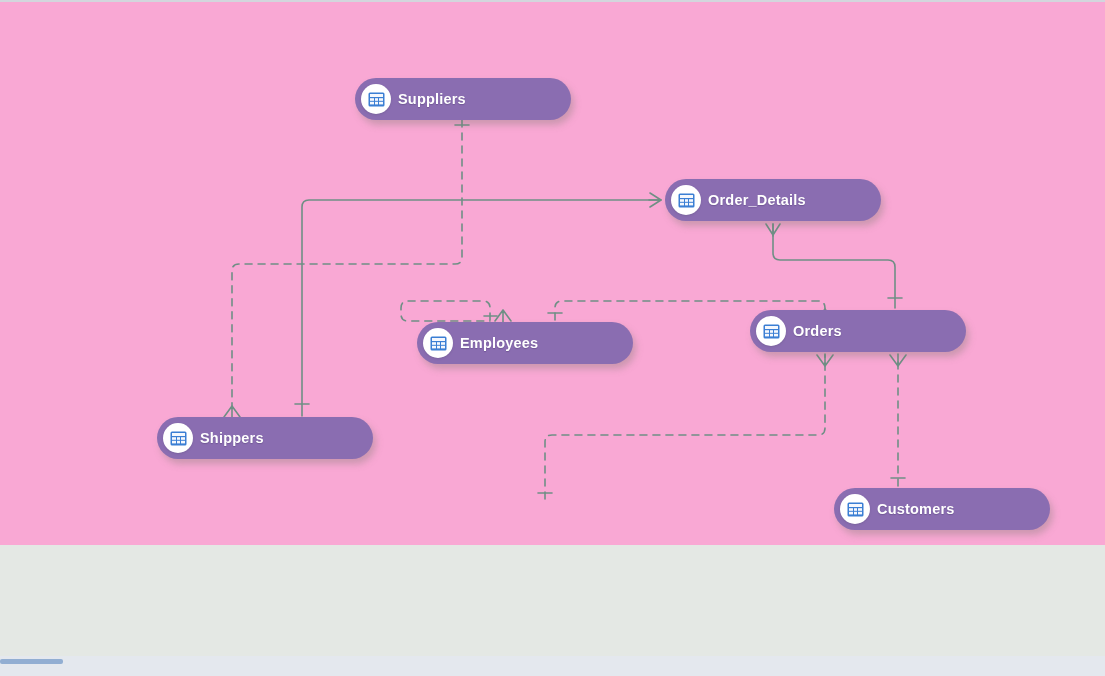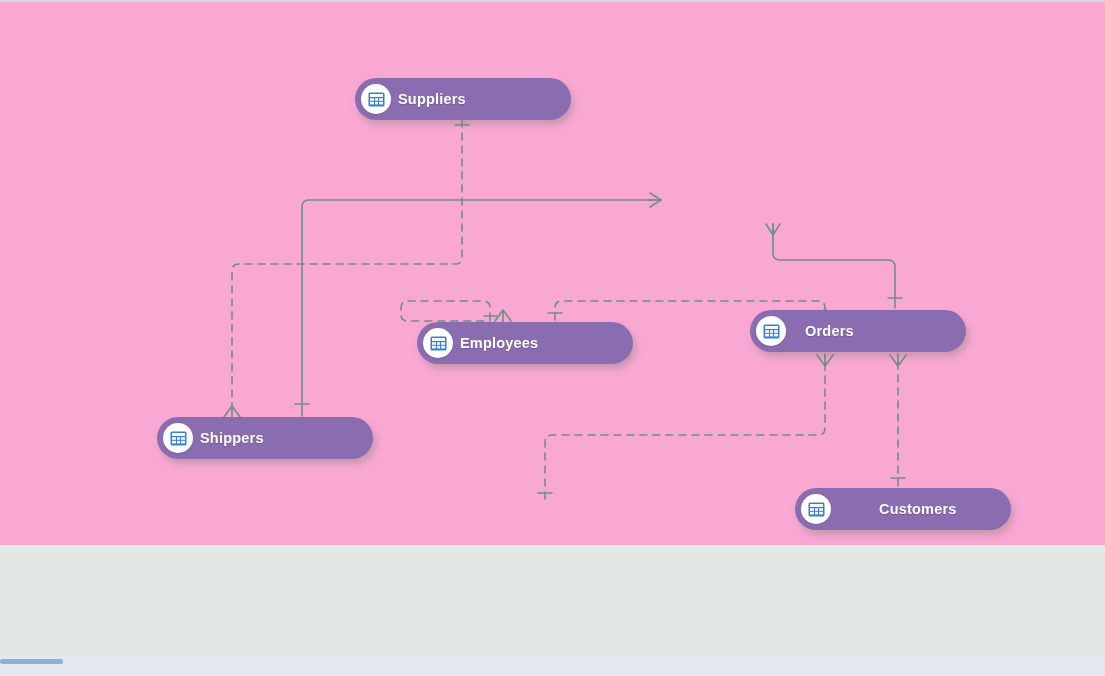--- a/index.html
+++ b/index.html
@@ -184,38 +184,53 @@
           <rect x="7" y="6.2" width="3" height="2.6" fill="#ffffff" opacity="0.95"></rect>
           <rect x="11" y="6.2" width="4" height="2.6" fill="#ffffff" opacity="0.95"></rect>
           <rect x="2" y="9.8" width="4" height="2.6" fill="#ffffff" opacity="0.95"></rect>
           <rect x="7" y="9.8" width="3" height="2.6" fill="#ffffff" opacity="0.95"></rect>
           <rect x="11" y="9.8" width="4" height="2.6" fill="#ffffff" opacity="0.95"></rect>
         </svg>
       </span>
       <span class="entity-label">Suppliers</span>
     </div>
 
+    <div class="entity-node" id="node-1" style="left: 665px; top: 177px; width: 216px;">
+      <span class="entity-icon">
+        <svg width="17" height="15" viewBox="0 0 17 15" aria-hidden="true">
+          <rect x="0.5" y="0.5" width="16" height="14" rx="1.5" fill="#3b7fd4"></rect>
+          <rect x="2" y="2" width="13" height="3" fill="#ffffff" opacity="0.95"></rect>
+          <rect x="2" y="6.2" width="4" height="2.6" fill="#ffffff" opacity="0.95"></rect>
+          <rect x="7" y="6.2" width="3" height="2.6" fill="#ffffff" opacity="0.95"></rect>
+          <rect x="11" y="6.2" width="4" height="2.6" fill="#ffffff" opacity="0.95"></rect>
+          <rect x="2" y="9.8" width="4" height="2.6" fill="#ffffff" opacity="0.95"></rect>
+          <rect x="7" y="9.8" width="3" height="2.6" fill="#ffffff" opacity="0.95"></rect>
+          <rect x="11" y="9.8" width="4" height="2.6" fill="#ffffff" opacity="0.95"></rect>
+        </svg>
+      </span>
+      <span class="entity-label">Order_Details</span>
+    </div>
 
     <div class="entity-node" id="node-2" style="left: 417px; top: 320px; width: 216px;">
       <span class="entity-icon">
         <svg width="17" height="15" viewBox="0 0 17 15" aria-hidden="true">
           <rect x="0.5" y="0.5" width="16" height="14" rx="1.5" fill="#3b7fd4"></rect>
           <rect x="2" y="2" width="13" height="3" fill="#ffffff" opacity="0.95"></rect>
           <rect x="2" y="6.2" width="4" height="2.6" fill="#ffffff" opacity="0.95"></rect>
           <rect x="7" y="6.2" width="3" height="2.6" fill="#ffffff" opacity="0.95"></rect>
           <rect x="11" y="6.2" width="4" height="2.6" fill="#ffffff" opacity="0.95"></rect>
           <rect x="2" y="9.8" width="4" height="2.6" fill="#ffffff" opacity="0.95"></rect>
           <rect x="7" y="9.8" width="3" height="2.6" fill="#ffffff" opacity="0.95"></rect>
           <rect x="11" y="9.8" width="4" height="2.6" fill="#ffffff" opacity="0.95"></rect>
         </svg>
       </span>
       <span class="entity-label">Employees</span>
     </div>
 
-    <div class="entity-node" id="node-3" style="left: 750px; top: 308px; width: 216px; gap: 12px;">
+    <div class="entity-node" id="node-3" style="left: 750px; top: 308px; width: 216px;">
       <span class="entity-icon">
         <svg width="17" height="15" viewBox="0 0 17 15" aria-hidden="true">
           <rect x="0.5" y="0.5" width="16" height="14" rx="1.5" fill="#3b7fd4"></rect>
           <rect x="2" y="2" width="13" height="3" fill="#ffffff" opacity="0.95"></rect>
           <rect x="2" y="6.2" width="4" height="2.6" fill="#ffffff" opacity="0.95"></rect>
           <rect x="7" y="6.2" width="3" height="2.6" fill="#ffffff" opacity="0.95"></rect>
           <rect x="11" y="6.2" width="4" height="2.6" fill="#ffffff" opacity="0.95"></rect>
           <rect x="2" y="9.8" width="4" height="2.6" fill="#ffffff" opacity="0.95"></rect>
           <rect x="7" y="9.8" width="3" height="2.6" fill="#ffffff" opacity="0.95"></rect>
           <rect x="11" y="9.8" width="4" height="2.6" fill="#ffffff" opacity="0.95"></rect>
@@ -234,21 +249,21 @@
           <rect x="11" y="6.2" width="4" height="2.6" fill="#ffffff" opacity="0.95"></rect>
           <rect x="2" y="9.8" width="4" height="2.6" fill="#ffffff" opacity="0.95"></rect>
           <rect x="7" y="9.8" width="3" height="2.6" fill="#ffffff" opacity="0.95"></rect>
           <rect x="11" y="9.8" width="4" height="2.6" fill="#ffffff" opacity="0.95"></rect>
         </svg>
       </span>
       <span class="entity-label">Shippers</span>
     </div>
 
 
-    <div class="entity-node" id="node-6" style="left: 795px; top: 486px; width: 216px; gap: 41px;">
+    <div class="entity-node" id="node-6" style="left: 834px; top: 486px; width: 216px;">
       <span class="entity-icon">
         <svg width="17" height="15" viewBox="0 0 17 15" aria-hidden="true">
           <rect x="0.5" y="0.5" width="16" height="14" rx="1.5" fill="#3b7fd4"></rect>
           <rect x="2" y="2" width="13" height="3" fill="#ffffff" opacity="0.95"></rect>
           <rect x="2" y="6.2" width="4" height="2.6" fill="#ffffff" opacity="0.95"></rect>
           <rect x="7" y="6.2" width="3" height="2.6" fill="#ffffff" opacity="0.95"></rect>
           <rect x="11" y="6.2" width="4" height="2.6" fill="#ffffff" opacity="0.95"></rect>
           <rect x="2" y="9.8" width="4" height="2.6" fill="#ffffff" opacity="0.95"></rect>
           <rect x="7" y="9.8" width="3" height="2.6" fill="#ffffff" opacity="0.95"></rect>
           <rect x="11" y="9.8" width="4" height="2.6" fill="#ffffff" opacity="0.95"></rect>

